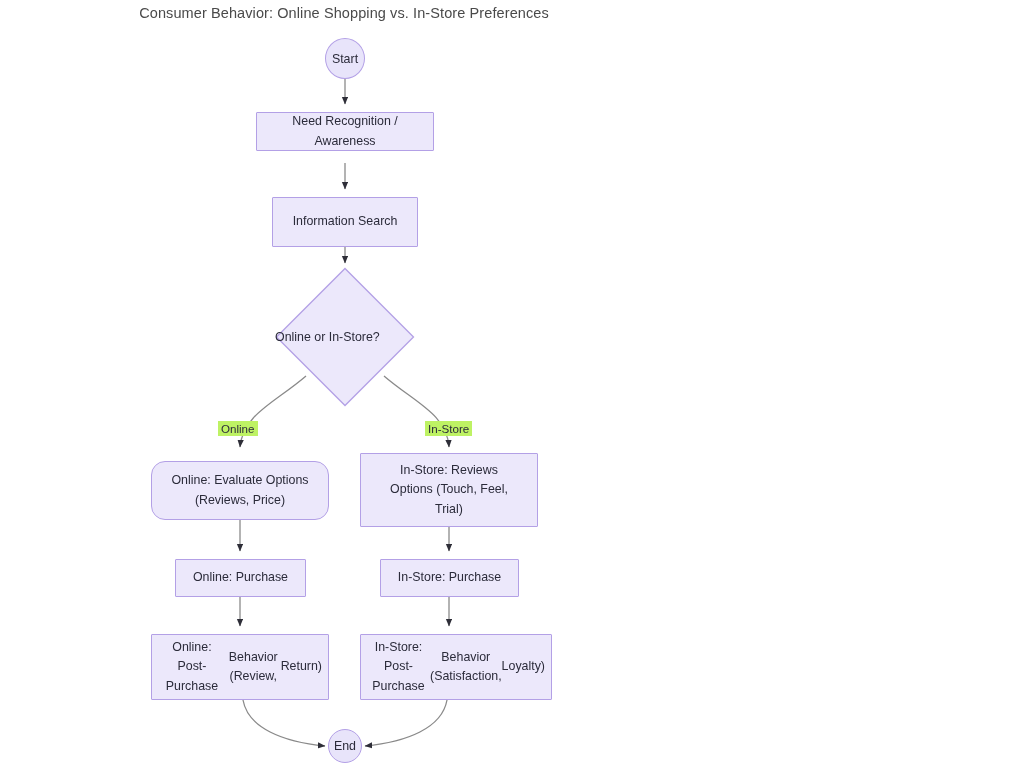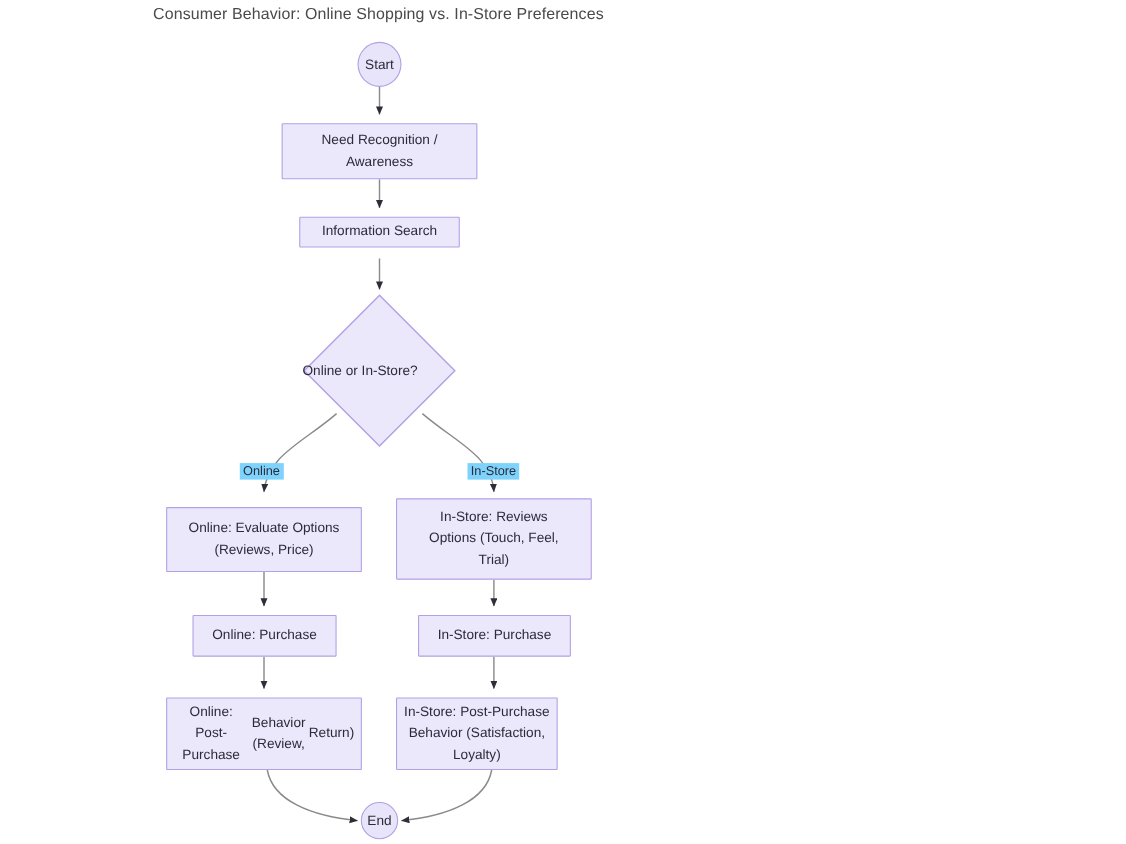--- a/index.html
+++ b/index.html
@@ -80,21 +80,21 @@
     display: flex;
     align-items: center;
     justify-content: flex-start;
     font-size: 12.4px;
     color: #2b2b3a;
     text-align: center;
     pointer-events: none;
   }
   .edge-label {
     position: absolute;
-    background: #7dd3fc;
+    background: #bef264;
     color: #2b2b3a;
     font-size: 11.6px;
     padding: 1px 3px;
     white-space: nowrap;
   }
   svg#edges {
     position: absolute;
     left: 0;
     top: 0;
     width: 1024px;
@@ -144,46 +144,46 @@
 
     <path class="edge-path" d="M243,700 C248,728 283,742 325,746" marker-end="url(#ah)"></path>
 
     <path class="edge-path" d="M447,700 C442,728 407,742 365,746" marker-end="url(#ah)"></path>
   </svg>
 
   <div class="terminator" style="left:325px; top:38px; width:40px; height:41px;">
     <span class="label">Start</span>
   </div>
 
-  <div class="node" style="left:256px; top:112px; width:178px; height:51px; flex-direction:column;">
+  <div class="node" style="left:256px; top:112px; width:178px; height:39px; flex-direction:column;">
     <span class="label">Need Recognition /</span>
     <span class="label">Awareness</span>
   </div>
 
-  <div class="node" style="left:272px; top:197px; width:146px; height:28px;">
+  <div class="node" style="left:272px; top:197px; width:146px; height:50px;">
     <span class="label">Information Search</span>
   </div>
 
   <div class="diamond-wrap" style="left:275px; top:267px; width:140px; height:140px;">
     <svg width="140" height="140" viewBox="0 0 140 140" xmlns="http://www.w3.org/2000/svg">
       <polygon points="70,1.5 138.5,70 70,138.5 1.5,70" fill="#ece8fb" stroke="#b3a0e6" stroke-width="1.3"></polygon>
     </svg>
     <div class="diamond-label">
       <span class="label">Online or In-Store?</span>
     </div>
   </div>
 
   <div class="edge-label" style="left:218px; top:421px;">
     <span>Online</span>
   </div>
   <div class="edge-label" style="left:425px; top:421px;">
     <span>In-Store</span>
   </div>
 
-  <div class="node" style="left:151px; top:461px; width:178px; height:59px; flex-direction:column;">
+  <div class="node" style="left:151px; top:461px; width:178px; height:59px; flex-direction:column;border-radius:14px;">
     <span class="label">Online: Evaluate Options</span>
     <span class="label">(Reviews, Price)</span>
   </div>
 
   <div class="node" style="left:360px; top:453px; width:178px; height:74px; flex-direction:column;">
     <span class="label">In-Store: Reviews</span>
     <span class="label">Options (Touch, Feel,</span>
     <span class="label">Trial)</span>
   </div>
 
@@ -194,21 +194,21 @@
   <div class="node" style="left:380px; top:559px; width:139px; height:38px;">
     <span class="label">In-Store: Purchase</span>
   </div>
 
   <div class="node" style="left:151px; top:634px; width:178px; height:66px; flex-direction:row;">
     <span class="label">Online: Post-Purchase</span>
     <span class="label">Behavior (Review,</span>
     <span class="label">Return)</span>
   </div>
 
-  <div class="node" style="left:360px; top:634px; width:147px; height:66px; flex-direction:column;">
+  <div class="node" style="left:360px; top:634px; width:192px; height:66px; flex-direction:row;">
     <span class="label">In-Store: Post-Purchase</span>
     <span class="label">Behavior (Satisfaction,</span>
     <span class="label">Loyalty)</span>
   </div>
 
   <div class="terminator" style="left:328px; top:729px; width:34px; height:34px;text-align:center;">
     <span class="label">End</span>
   </div>
 
 </div>

